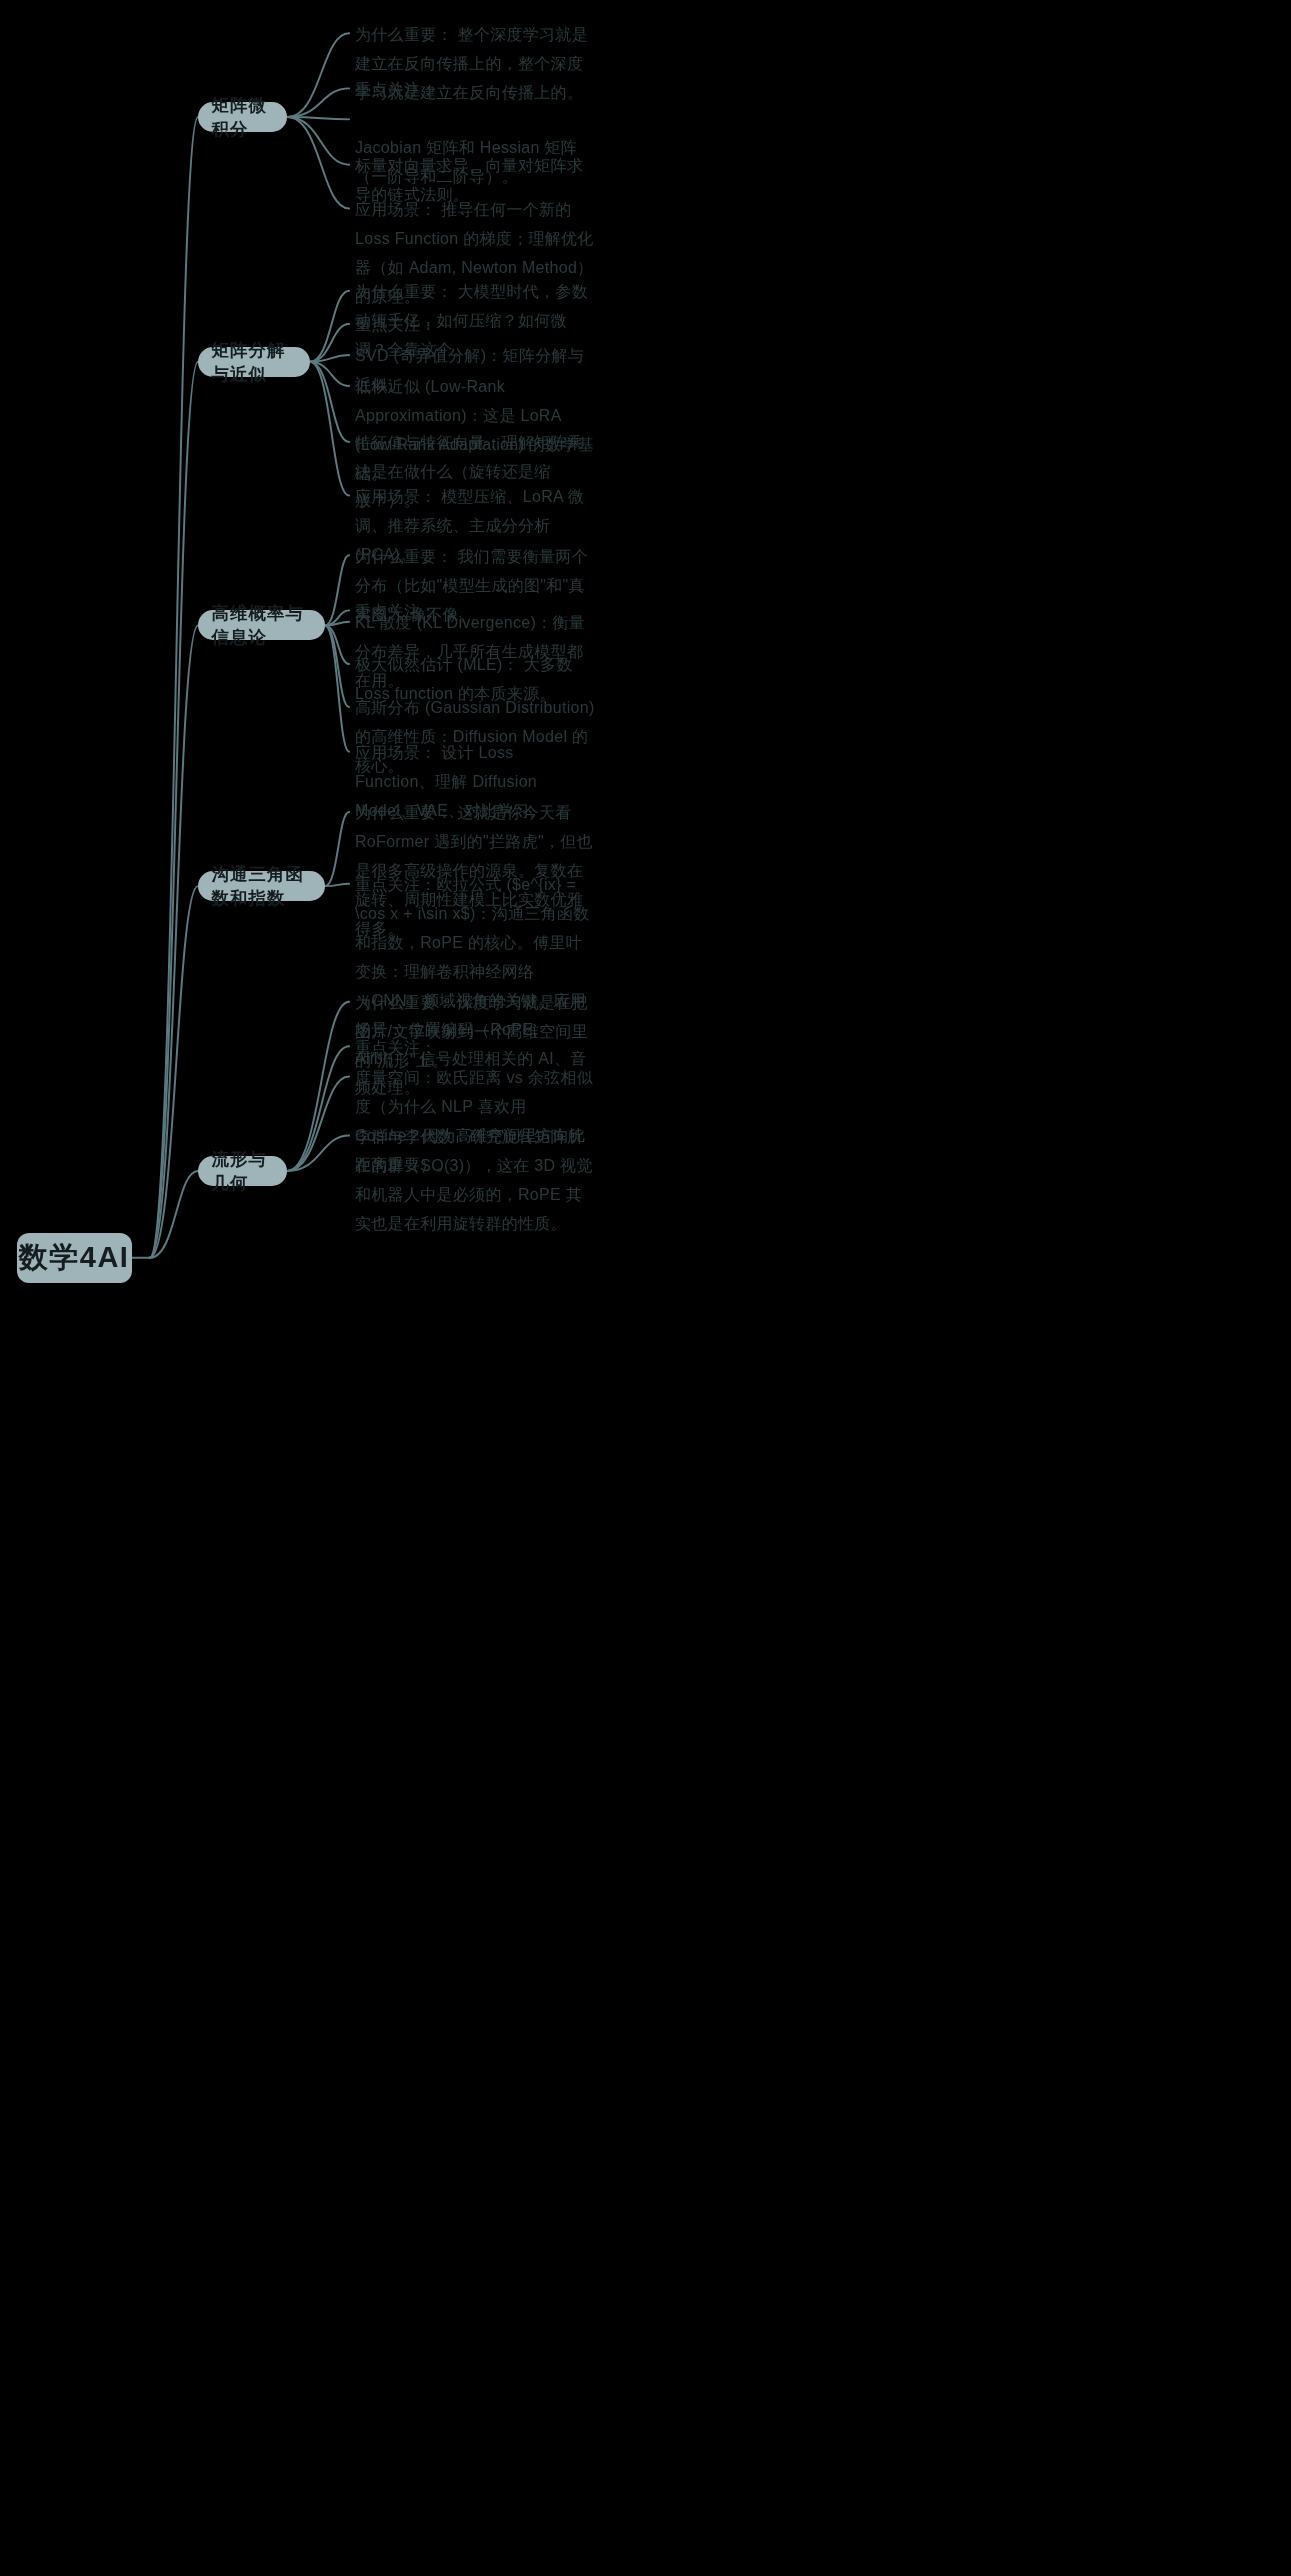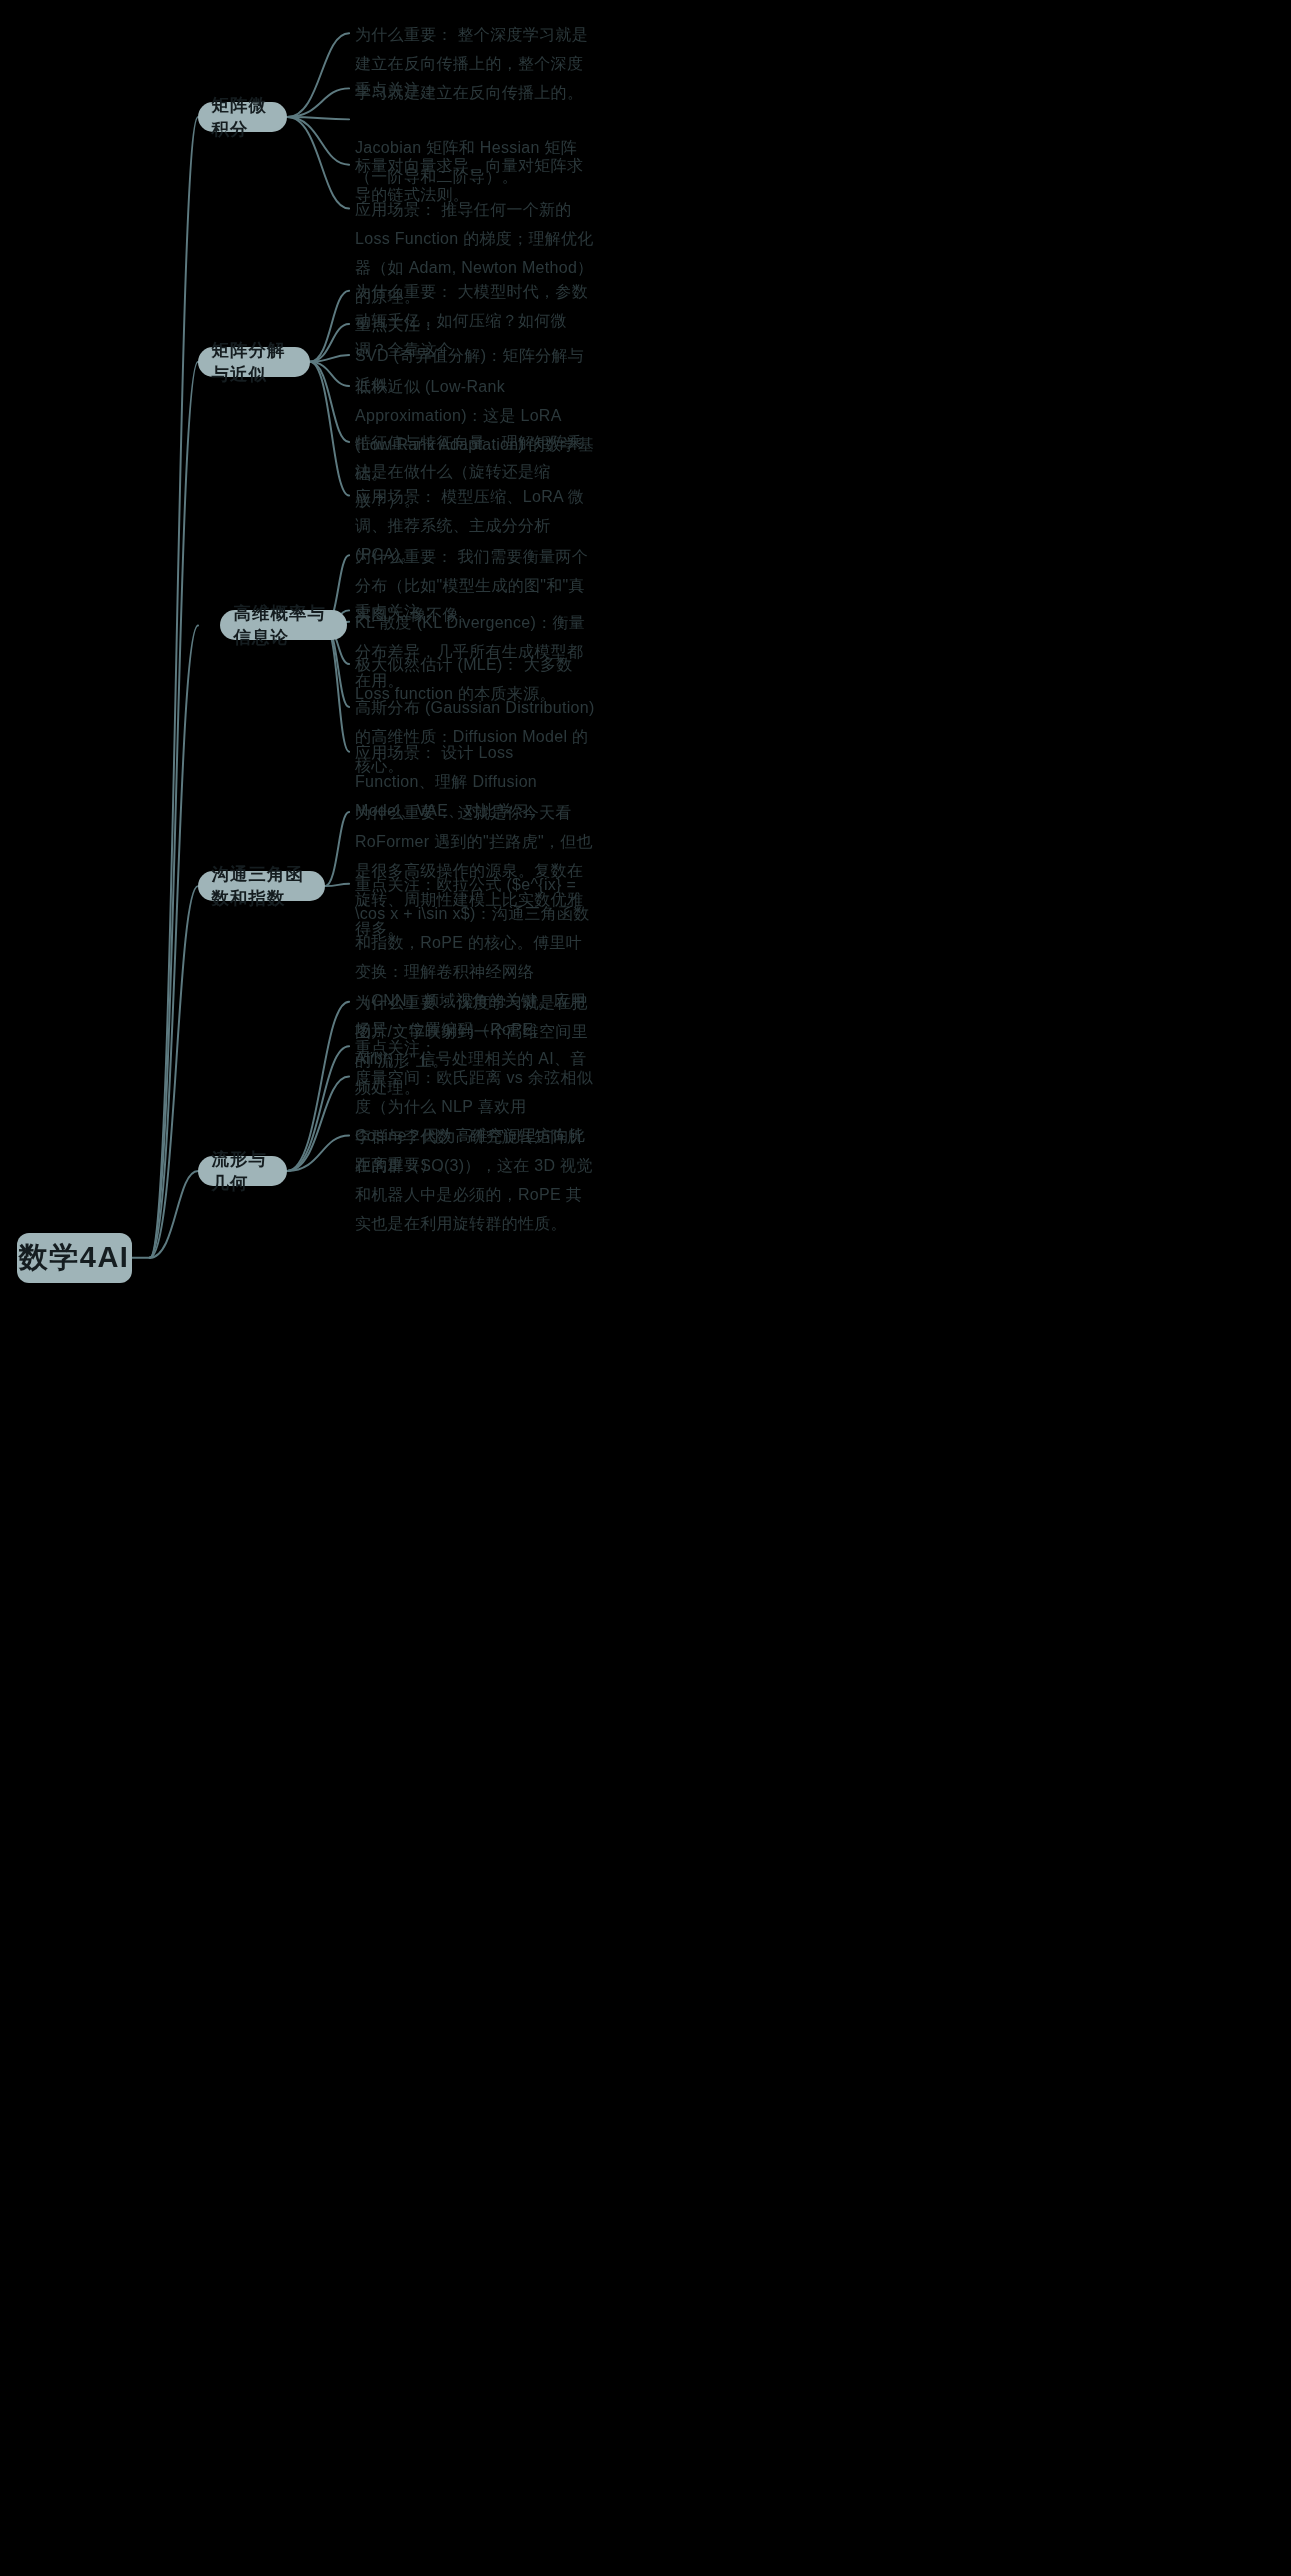--- a/index.html
+++ b/index.html
@@ -87,21 +87,21 @@
       <div class="leaf" style="left: 355px; top: 106px; width: 242px; margin-top: 27px;">Jacobian 矩阵和 Hessian 矩阵（一阶导和二阶导）。</div>
       <div class="leaf" style="left: 355px; top: 151px; width: 242px;">标量对向量求导、向量对矩阵求导的链式法则。</div>
       <div class="leaf" style="left: 355px; top: 195px; width: 242px;">应用场景： 推导任何一个新的 Loss Function 的梯度；理解优化器（如 Adam, Newton Method）的原理。</div>
       <div class="node branch" style="left: 198px; top: 347px; width: 112px; height: 30px;">矩阵分解与近似</div>
       <div class="leaf" style="left: 355px; top: 277px; width: 242px;">为什么重要： 大模型时代，参数动辄千亿，如何压缩？如何微调？全靠这个。</div>
       <div class="leaf" style="left: 355px; top: 310px; width: 242px;">重点关注：</div>
       <div class="leaf" style="left: 355px; top: 341px; width: 242px;">SVD (奇异值分解)：矩阵分解与近似。</div>
       <div class="leaf" style="left: 355px; top: 372px; width: 242px;">低秩近似 (Low-Rank Approximation)：这是 LoRA (Low-Rank Adaptation) 的数学基础。</div>
       <div class="leaf" style="left: 355px; top: 428px; width: 242px;">特征值与特征向量：理解矩阵乘法是在做什么（旋转还是缩放？）。</div>
       <div class="leaf" style="left: 355px; top: 482px; width: 242px;">应用场景： 模型压缩、LoRA 微调、推荐系统、主成分分析 (PCA)。</div>
-      <div class="node branch" style="left: 198px; top: 610px; width: 127px; height: 30px; margin-left: 22px;">高维概率与信息论</div>
+      <div class="node branch" style="left: 198px; top: 610px; width: 127px; height: 30px;">高维概率与信息论</div>
       <div class="leaf" style="left: 355px; top: 542px; width: 242px;">为什么重要： 我们需要衡量两个分布（比如"模型生成的图"和"真实图"）像不像。</div>
       <div class="leaf" style="left: 355px; top: 597px; width: 242px;">重点关注：</div>
       <div class="leaf" style="left: 355px; top: 608px; width: 242px;">KL 散度 (KL Divergence)：衡量分布差异，几乎所有生成模型都在用。</div>
       <div class="leaf" style="left: 355px; top: 650px; width: 242px;">极大似然估计 (MLE)： 大多数 Loss function 的本质来源。</div>
       <div class="leaf" style="left: 355px; top: 693px; width: 242px;">高斯分布 (Gaussian Distribution) 的高维性质：Diffusion Model 的核心。</div>
       <div class="leaf" style="left: 355px; top: 738px; width: 242px;">应用场景： 设计 Loss Function、理解 Diffusion Model、VAE、对比学习。</div>
       <div class="node branch" style="left: 198px; top: 871px; width: 127px; height: 30px;">沟通三角函数和指数</div>
       <div class="leaf" style="left: 355px; top: 798px; width: 242px;">为什么重要： 这就是你今天看 RoFormer 遇到的"拦路虎"，但也是很多高级操作的源泉。复数在旋转、周期性建模上比实数优雅得多。</div>
       <div class="leaf" style="left: 355px; top: 870px; width: 242px;">重点关注：欧拉公式 ($e^{ix} = \cos x + i\sin x$)：沟通三角函数和指数，RoPE 的核心。傅里叶变换：理解卷积神经网络（CNN）频域视角的关键。应用场景： 位置编码（RoPE, Alibi）、信号处理相关的 AI、音频处理。</div>
       <div class="node branch" style="left: 198px; top: 1156px; width: 89px; height: 30px;">流形与几何</div>

